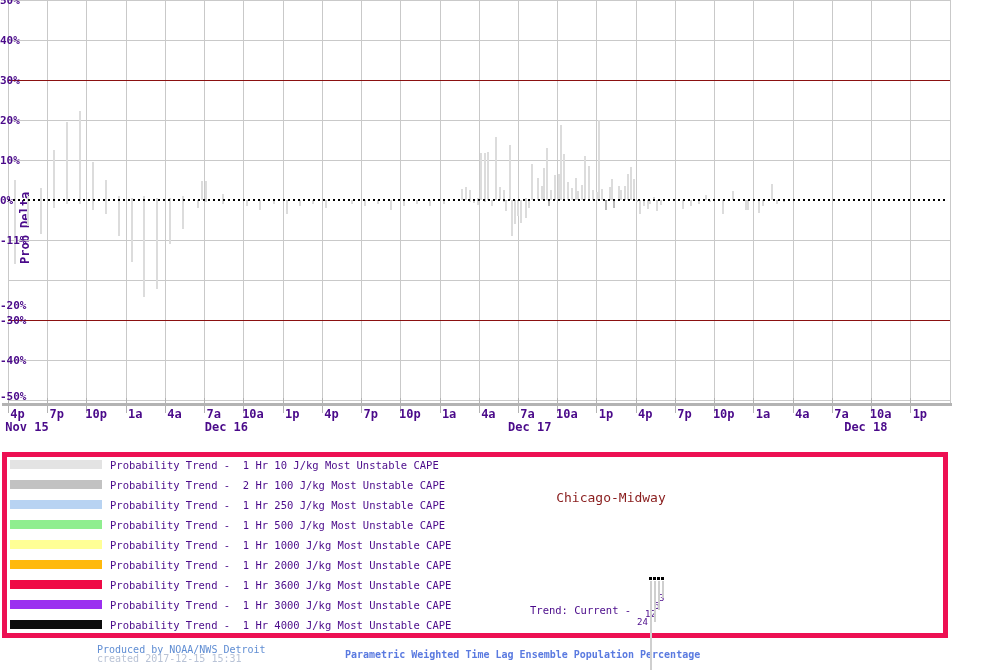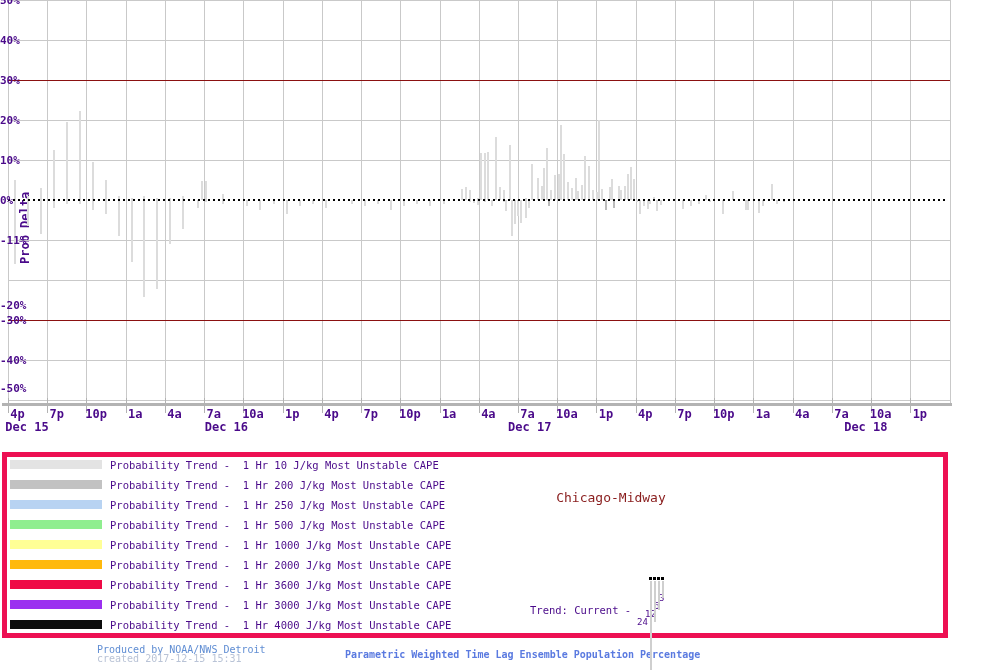--- a/index.html
+++ b/index.html
@@ -233,43 +233,43 @@
       <div class="xtick" style="left: 753.37px;"></div>
       <div class="xlab" style="left: 762.97px;">1a</div>
       <div class="xtick" style="left: 792.6px;"></div>
       <div class="xlab" style="left: 802.2px;">4a</div>
       <div class="xtick" style="left: 831.83px;"></div>
       <div class="xlab" style="left: 841.43px;">7a</div>
       <div class="xtick" style="left: 871.06px;"></div>
       <div class="xlab" style="left: 880.66px;">10a</div>
       <div class="xtick" style="left: 910.29px;"></div>
       <div class="xlab" style="left: 919.89px;">1p</div>
-      <div class="datelab" style="left: 26.9616px;">Dec 15</div>
+      <div class="datelab" style="left: 26.9616px;">Nov 15</div>
       <div class="datelab" style="left: 226.386px;">Dec 16</div>
       <div class="datelab" style="left: 529.772px;">Dec 17</div>
       <div class="datelab" style="left: 865.851px;">Dec 18</div>
       <div class="ylab" style="top: -6px;">50%</div>
       <div class="ylab" style="top: 34px;">40%</div>
       <div class="ylab" style="top: 74px;">30%</div>
       <div class="ylab" style="top: 114px;">20%</div>
       <div class="ylab" style="top: 154px;">10%</div>
       <div class="ylab" style="top: 194px;">0%</div>
       <div class="ylab" style="top: 234px;">-11%</div>
       <div class="ylab" style="top: 274px; margin-top: 25px;">-20%</div>
       <div class="ylab" style="top: 314px;">-30%</div>
       <div class="ylab" style="top: 354px;">-40%</div>
-      <div class="ylab" style="top: 382px;">-50%</div>
+      <div class="ylab" style="top: 390px;">-50%</div>
     </div>
 
   <div id="legend-box">
     <div id="legend-rows">
         <div class="lswatch" style="top: 3px; background: rgb(227, 227, 227);"></div>
         <div class="llabel" style="top: 2px;">Probability Trend -  1 Hr 10 J/kg Most Unstable CAPE</div>
         <div class="lswatch" style="top: 23px; background: rgb(194, 194, 194);"></div>
-        <div class="llabel" style="top: 22px;">Probability Trend -  1 Hr 200 J/kg Most Unstable CAPE</div>
+        <div class="llabel" style="top: 22px;">Probability Trend -  2 Hr 100 J/kg Most Unstable CAPE</div>
         <div class="lswatch" style="top: 43px; background: rgb(184, 211, 242);"></div>
         <div class="llabel" style="top: 42px;">Probability Trend -  1 Hr 250 J/kg Most Unstable CAPE</div>
         <div class="lswatch" style="top: 63px; background: rgb(143, 238, 143);"></div>
         <div class="llabel" style="top: 62px;">Probability Trend -  1 Hr 500 J/kg Most Unstable CAPE</div>
         <div class="lswatch" style="top: 83px; background: rgb(255, 255, 150);"></div>
         <div class="llabel" style="top: 82px;">Probability Trend -  1 Hr 1000 J/kg Most Unstable CAPE</div>
         <div class="lswatch" style="top: 103px; background: rgb(255, 185, 12);"></div>
         <div class="llabel" style="top: 102px;">Probability Trend -  1 Hr 2000 J/kg Most Unstable CAPE</div>
         <div class="lswatch" style="top: 123px; background: rgb(239, 10, 70);"></div>
         <div class="llabel" style="top: 122px;">Probability Trend -  1 Hr 3600 J/kg Most Unstable CAPE</div>

